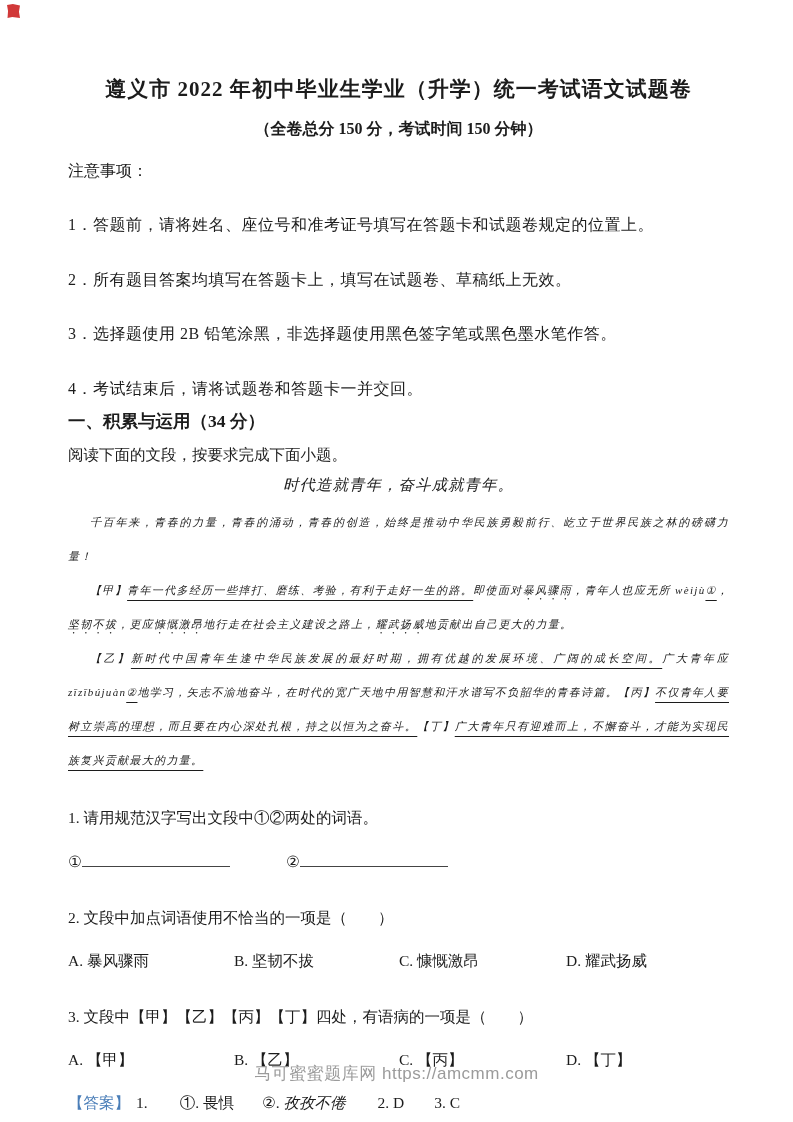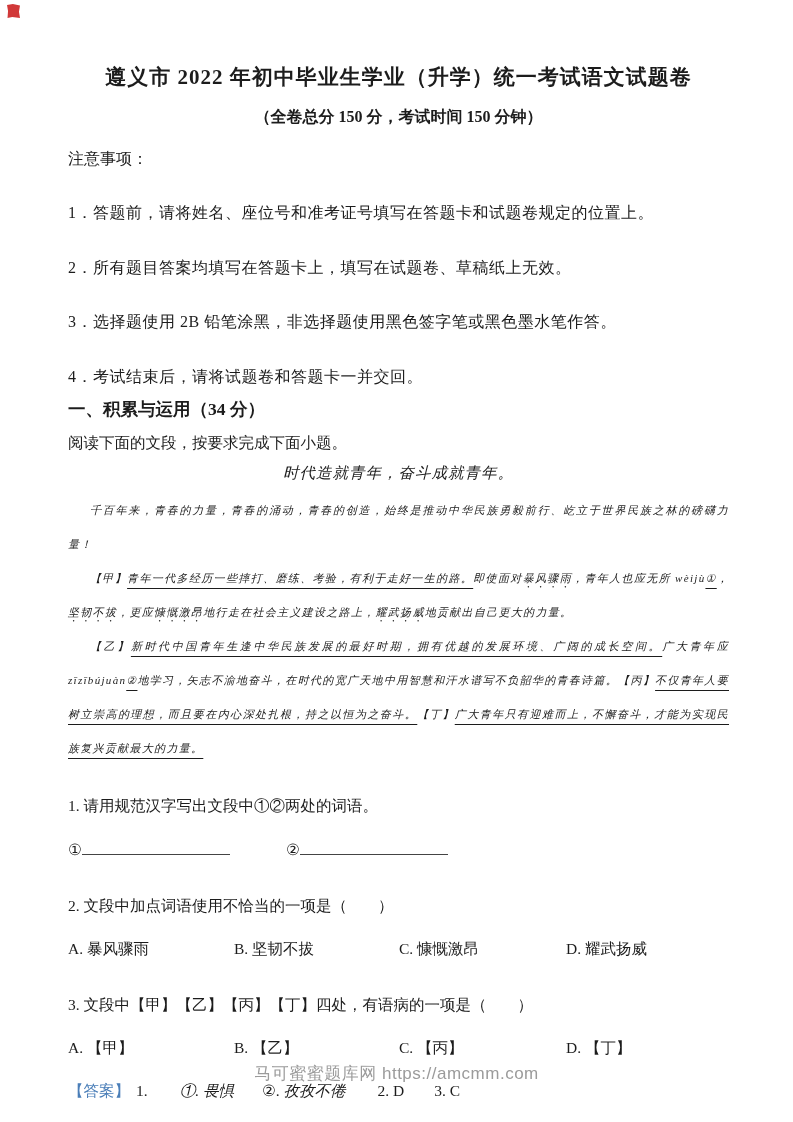--- a/index.html
+++ b/index.html
@@ -6,21 +6,21 @@
   .page {
     position: relative;
     width: 793px;
     height: 1122px;
     margin: 0 auto;
     background: #ffffff;
     overflow: hidden;
     font-family: "Liberation Serif", "DejaVu Serif", serif;
     color: #1c1c1c;
     box-sizing: border-box;
-    padding: 0 64px 0 68px;
+    padding: 12px 64px 0 68px;
   }
   .corner-mark {
     position: absolute;
     left: 7px; top: 4px;
     width: 13px; height: 14px;
     background: var(--corner-red, #cc2222);
     clip-path: polygon(0 8%, 45% 0, 100% 10%, 92% 55%, 100% 100%, 40% 92%, 4% 100%, 8% 50%);
     opacity: .9;
   }
   .title {
@@ -121,21 +121,21 @@
     grid-template-columns: 166px 165px 167px 1fr;
   }
   .answer-row {
     margin-top: 12px;
     font-size: 15.5px;
     line-height: 31px;
   }
   .blue { color: var(--answer-blue, #4a7eb8); }
   .ans-label { margin-right: 6px; }
   .ans-q1num { margin-right: 32px; }
-  .ans-part1 { margin-right: 28px; font-style: italic; }
+  .ans-part1 { margin-right: 28px; }
   .ans-part2 { margin-right: 32px; }
   .ans-q2 { margin-right: 30px; }
   .analysis-label {
     margin-top: 13px;
     font-size: 15.5px;
     line-height: 31px;
   }
   .footer {
     position: absolute;
     left: 0; right: 0;

